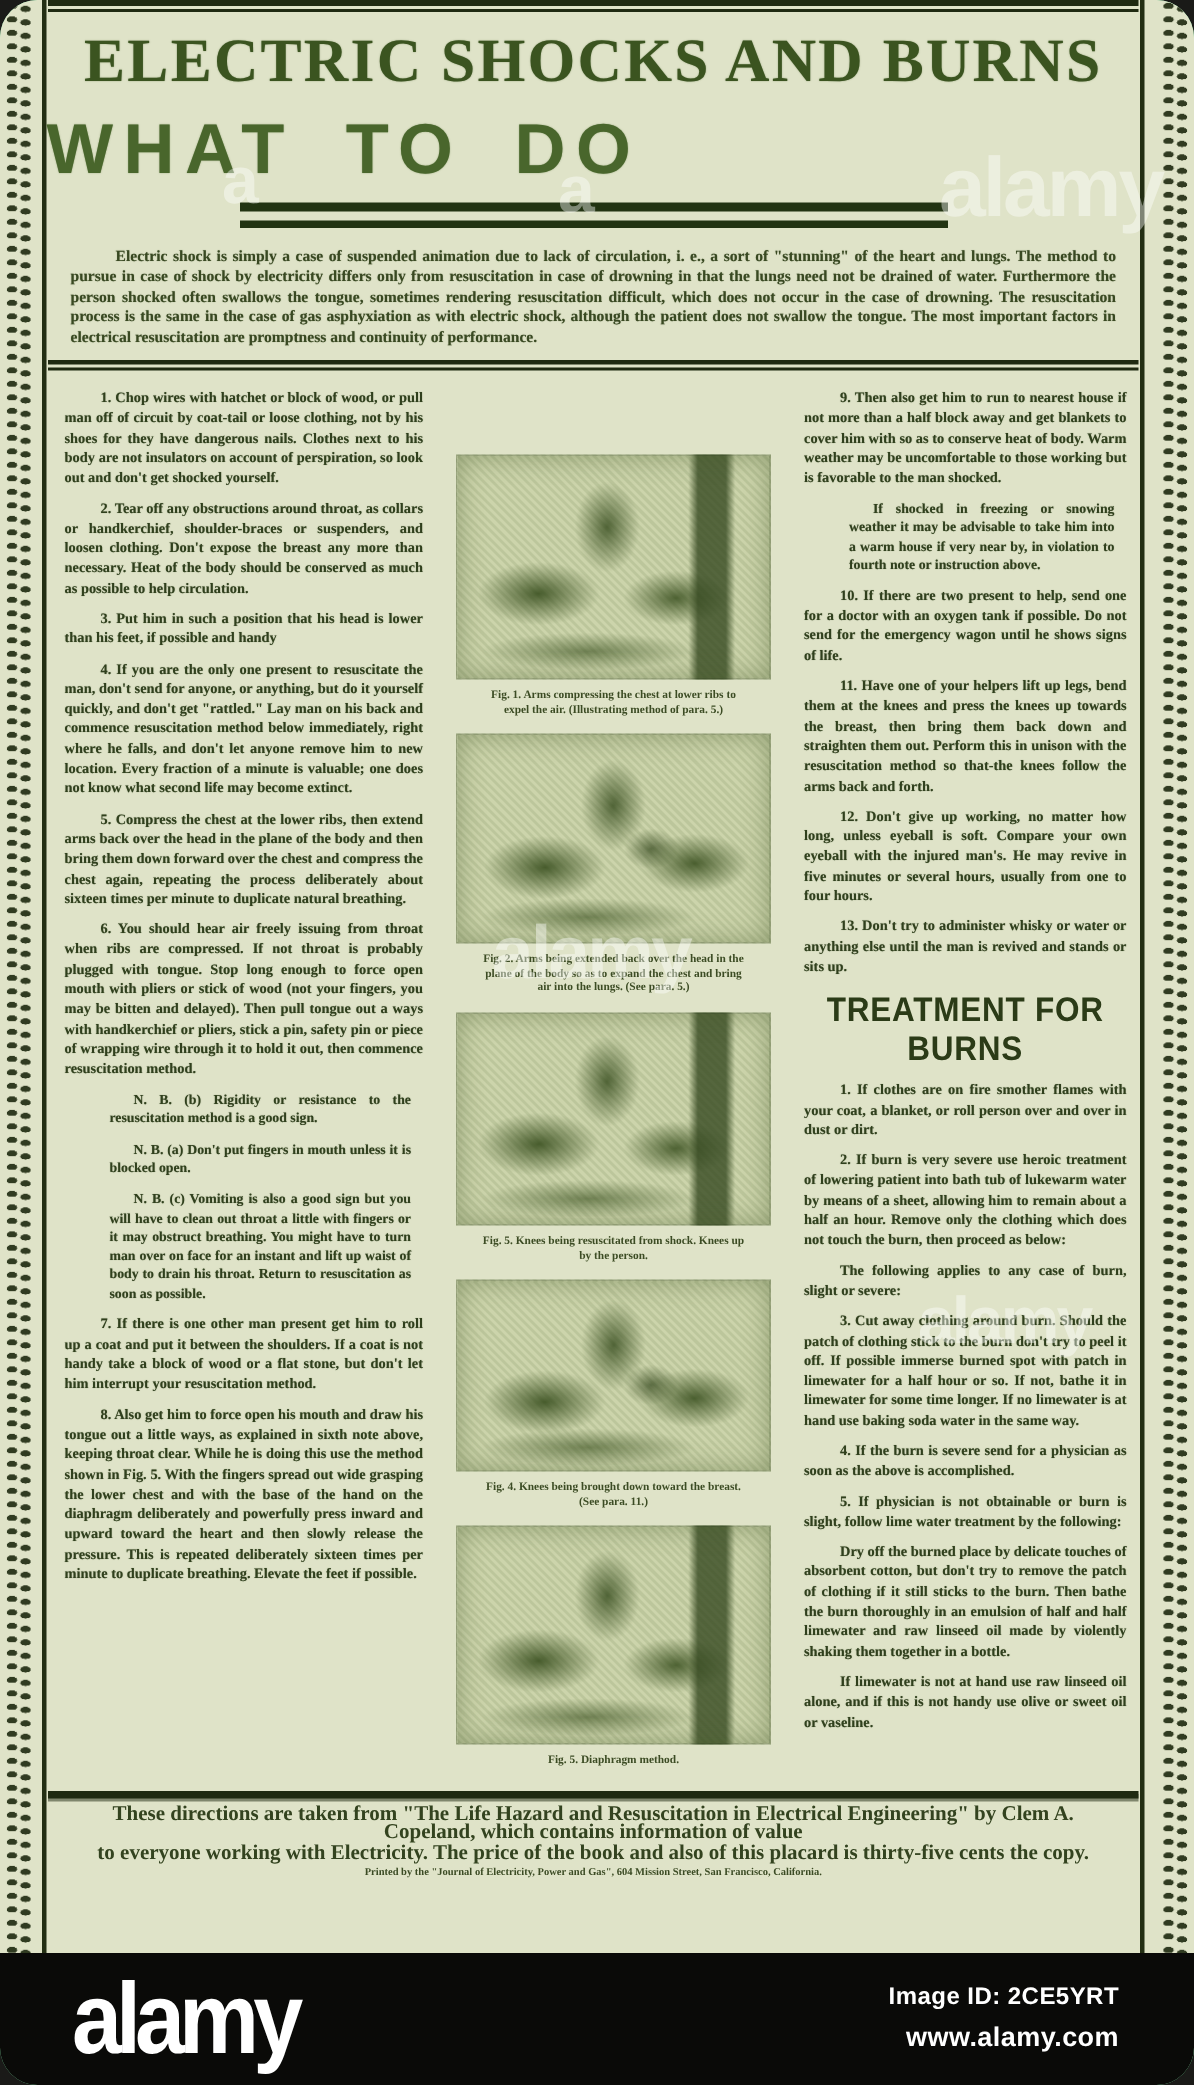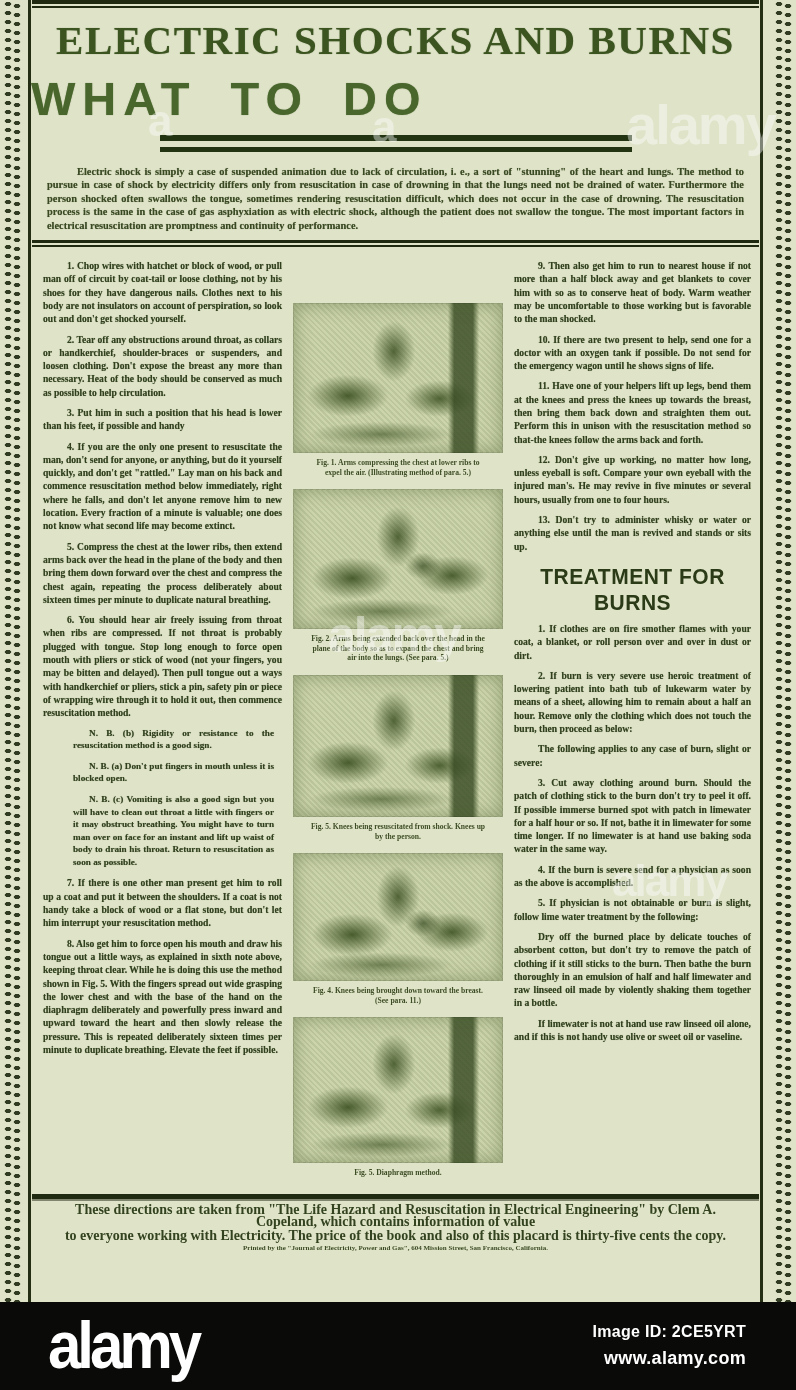--- a/index.html
+++ b/index.html
@@ -1,17 +1,17 @@
 <!DOCTYPE html>
 <html><head>
 <meta charset="utf-8">
 <style>
   html,body{margin:0;padding:0;background:#1a1a18;}
   .stage{position:relative;width:796px;height:1390px;overflow:hidden;background:#86efac;
-         font-family:"Liberation Serif",serif;}
+         font-family:"Liberation Serif",serif;border-radius:25px;}
   .paper{position:absolute;left:0;top:0;width:796px;height:1302px;background:#dfe3c8;}
   
   .chain{position:absolute;top:0;bottom:0;width:21px;
     background-image:
       radial-gradient(ellipse 5.5px 3.2px at 6px 4px, #222d13 62%, rgba(34,45,19,0) 66%),
       radial-gradient(ellipse 5.5px 3.2px at 15px 6px, #222d13 62%, rgba(34,45,19,0) 66%);
     background-size:21px 9px;opacity:.92;}
   .chain-left{left:2px;}
   .chain-right{right:2px;}
   .poster{position:absolute;left:28px;top:0;width:735px;height:1302px;
@@ -25,21 +25,21 @@
   .and-text{font-family:"Liberation Sans",sans-serif;font-size:17px;font-weight:700;
             letter-spacing:8px;color:#33481c;}
   .what{margin-top:9px;text-align:left;font-family:"Liberation Sans",sans-serif;
         font-size:47px;font-weight:700;letter-spacing:7px;word-spacing:14px;color:#49662c;
         text-shadow:0 0 1px rgba(73,102,44,.6);}
   .what-underline{width:472px;margin:9px auto 0;height:17px;box-sizing:border-box;
         border-top:6px solid #223412;border-bottom:5px solid #223412;}
   .intro{margin:13px 16px 0;font-size:10.4px;line-height:13.4px;text-align:justify;
          color:#394922;font-weight:700;text-indent:30px;text-shadow:0 0 .7px rgba(57,73,34,.55);}
   .divider{margin:8px 1px 0;height:7px;border-top:3px solid #1f2a11;border-bottom:2px solid #1f2a11;box-sizing:border-box;}
-  .cols{display:flex;gap:11px;padding:12px 9px 0 12px;}
+  .cols{display:flex;gap:22px;padding:12px 9px 0 12px;}
   .col-left{width:239px;}
   .col-mid{width:210px;}
   .col-right{flex:1;min-width:0;}
   .p{margin:0 0 7px;font-size:9.6px;line-height:13.3px;text-align:justify;color:#30401d;
      font-weight:700;text-indent:24px;text-shadow:0 0 .7px rgba(48,64,29,.5);}
   .note{margin:3px 8px 8px 30px;font-size:9.2px;line-height:12.6px;text-indent:16px;}
   .burns-h{margin:12px 0 9px;text-align:center;font-family:"Liberation Sans",sans-serif;
      font-size:21px;font-weight:700;letter-spacing:.5px;color:#2b3b17;transform:scaleY(1.08);}
   .fig{margin:0 0 12px;}
   .fig:first-child{margin-top:44px;}
@@ -137,20 +137,21 @@
             <figcaption class="fig-cap">Fig. 4.  Knees being brought down toward the breast.  (See para. 11.)</figcaption>
           </figure>
           <figure class="fig">
             <div class="fig-img pole h146"></div>
             <figcaption class="fig-cap">Fig. 5.  Diaphragm method.</figcaption>
           </figure>
         </div>
 
         <div class="col-right">
           <p class="p">9.  Then also get him to run to nearest house if not more than a half block away and get blankets to cover him with so as to conserve heat of body.  Warm weather may be uncomfortable to those working but is favorable to the man shocked.</p>
+          <p class="p note">If shocked in freezing or snowing weather it may be advisable to take him into a warm house if very near by, in violation to fourth note or instruction above.</p>
           <p class="p">10.  If there are two present to help, send one for a doctor with an oxygen tank if possible. Do not send for the emergency wagon until he shows signs of life.</p>
           <p class="p">11.  Have one of your helpers lift up legs, bend them at the knees and press the knees up towards the breast, then bring them back down and straighten them out.  Perform this in unison with the resuscitation method so that-the knees follow the arms back and forth.</p>
           <p class="p">12.  Don't give up working, no matter how long, unless eyeball is soft.  Compare your own eyeball with the injured man's.  He may revive in five minutes or several hours, usually from one to four hours.</p>
           <p class="p">13.  Don't try to administer whisky or water or anything else until the man is revived and stands or sits up.</p>
           <h2 class="burns-h">TREATMENT FOR BURNS</h2>
           <p class="p">1.  If clothes are on fire smother flames with your coat, a blanket, or roll person over and over in dust or dirt.</p>
           <p class="p">2.  If burn is very severe use heroic treatment of lowering patient into bath tub of lukewarm water by means of a sheet, allowing him to remain about a half an hour.  Remove only the clothing which does not touch the burn, then proceed as below:</p>
           <p class="p">The following applies to any case of burn, slight or severe:</p>
           <p class="p">3.  Cut away clothing around burn.  Should the patch of clothing stick to the burn don't try to peel it off.  If possible immerse burned spot with patch in limewater for a half hour or so. If not, bathe it in limewater for some time longer. If no limewater is at hand use baking soda water in the same way.</p>
           <p class="p">4.  If the burn is severe send for a physician as soon as the above is accomplished.</p>

